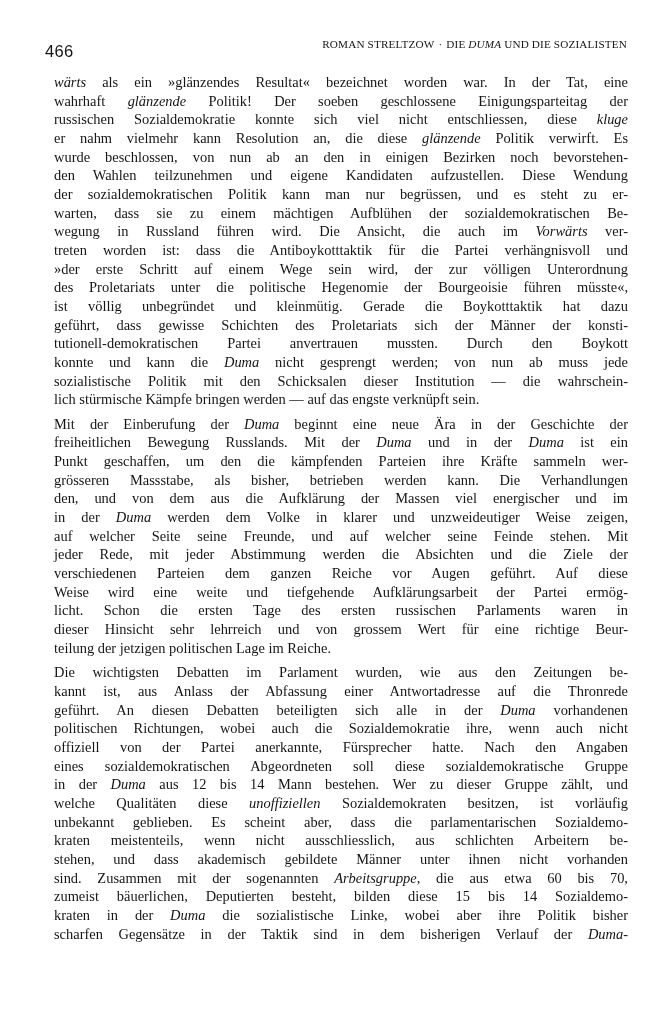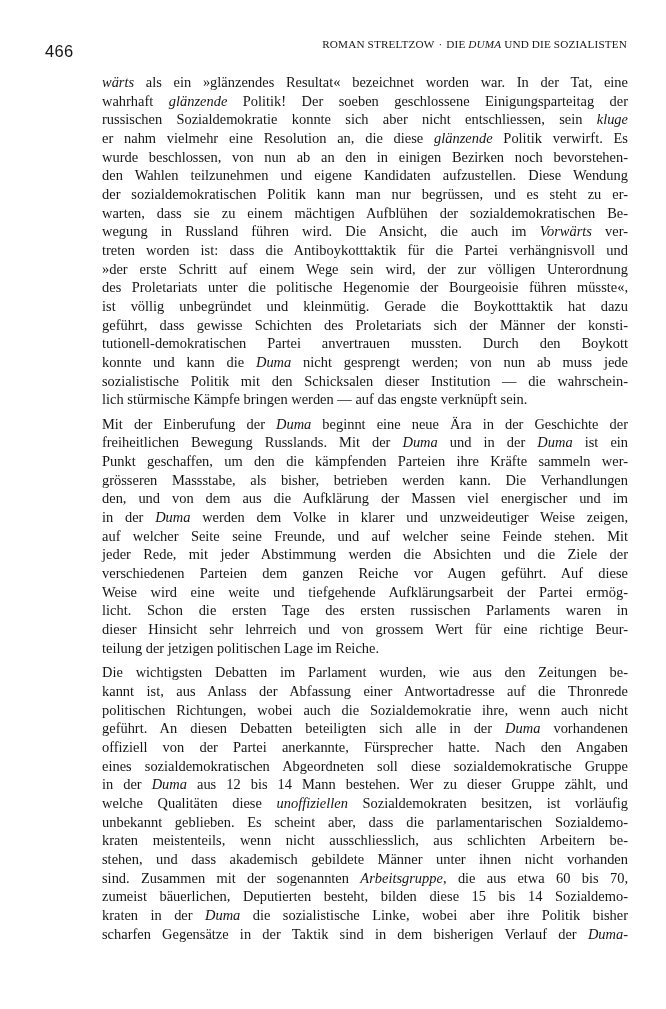--- a/index.html
+++ b/index.html
@@ -18,40 +18,40 @@
       position: absolute; right: 0; top: 0;
       font-size: 11.2px; letter-spacing: 0.15px;
     }
     .running-head .sep { padding: 0 4px; }
     .body {
       position: absolute; left: 54px; top: 73px; width: 574px;
       font-size: 14.45px; line-height: 18.65px;
     }
     .para { margin: 0; text-align: justify; }
     .para + .para { margin-top: 6px; }
-    .line { display: block; text-align: justify; text-align-last: justify; white-space: nowrap; overflow: visible; margin-left: 48px; }
+    .line { display: block; text-align: justify; text-align-last: justify; white-space: nowrap; overflow: visible; }
     .line.last { text-align-last: left; }
     em { font-style: italic; }
   </style>
 </head>
 <body>
 
 <div class="page-header">
   <div class="page-number">466</div>
   <div class="running-head">
     <span>ROMAN STRELTZOW</span><span class="sep">·</span><span>DIE </span><em>DUMA</em><span> UND DIE SOZIALISTEN</span>
   </div>
 </div>
 
 <div class="body" id="body-text">
     <div class="para">
       <span class="line"><em>wärts</em><span> als ein »glänzendes Resultat« bezeichnet worden war.  In der Tat, eine</span></span>
       <span class="line"><span>wahrhaft </span><em>glänzende</em><span> Politik!  Der soeben geschlossene Einigungsparteitag der</span></span>
-      <span class="line"><span>russischen Sozialdemokratie konnte sich aber nicht entschliessen, sein </span><em>kluge</em></span>
-      <span class="line"><span>er nahm vielmehr eine Resolution an, die diese </span><em>glänzende</em><span> Politik verwirft.  Es</span></span>
+      <span class="line"><span>russischen Sozialdemokratie konnte sich viel nicht entschliessen, diese </span><em>kluge</em></span>
+      <span class="line"><span>er nahm vielmehr kann Resolution an, die diese </span><em>glänzende</em><span> Politik verwirft.  Es</span></span>
       <span class="line"><span>wurde beschlossen, von nun ab an den in einigen Bezirken noch bevorstehen-</span></span>
       <span class="line"><span>den Wahlen teilzunehmen und eigene Kandidaten aufzustellen.  Diese Wendung</span></span>
       <span class="line"><span>der sozialdemokratischen Politik kann man nur begrüssen, und es steht zu er-</span></span>
       <span class="line"><span>warten, dass sie zu einem mächtigen Aufblühen der sozialdemokratischen Be-</span></span>
       <span class="line"><span>wegung in Russland führen wird.  Die Ansicht, die auch im </span><em>Vorwärts</em><span> ver-</span></span>
       <span class="line"><span>treten worden ist: dass die Antiboykotttaktik für die Partei verhängnisvoll und</span></span>
       <span class="line"><span>»der erste Schritt auf einem Wege sein wird, der zur völligen Unterordnung</span></span>
       <span class="line"><span>des Proletariats unter die politische Hegenomie der Bourgeoisie führen müsste«,</span></span>
       <span class="line"><span>ist völlig unbegründet und kleinmütig.  Gerade die Boykotttaktik hat dazu</span></span>
       <span class="line"><span>geführt, dass gewisse Schichten des Proletariats sich der Männer der konsti-</span></span>
@@ -71,22 +71,22 @@
       <span class="line"><span>jeder Rede, mit jeder Abstimmung werden die Absichten und die Ziele der</span></span>
       <span class="line"><span>verschiedenen Parteien dem ganzen Reiche vor Augen geführt.  Auf diese</span></span>
       <span class="line"><span>Weise wird eine weite und tiefgehende Aufklärungsarbeit der Partei ermög-</span></span>
       <span class="line"><span>licht.  Schon die ersten Tage des ersten russischen Parlaments waren in</span></span>
       <span class="line"><span>dieser Hinsicht sehr lehrreich und von grossem Wert für eine richtige Beur-</span></span>
       <span class="line last"><span>teilung der jetzigen politischen Lage im Reiche.</span></span>
     </div>
     <div class="para">
       <span class="line"><span>Die wichtigsten Debatten im Parlament wurden, wie aus den Zeitungen be-</span></span>
       <span class="line"><span>kannt ist, aus Anlass der Abfassung einer Antwortadresse auf die Thronrede</span></span>
+      <span class="line"><span>geführt.  An diesen Debatten beteiligten sich alle in der </span><em>Duma</em><span> vorhandenen</span></span>
       <span class="line"><span>politischen Richtungen, wobei auch die Sozialdemokratie ihre, wenn auch nicht</span></span>
-      <span class="line"><span>geführt.  An diesen Debatten beteiligten sich alle in der </span><em>Duma</em><span> vorhandenen</span></span>
       <span class="line"><span>offiziell von der Partei anerkannte, Fürsprecher hatte.  Nach den Angaben</span></span>
       <span class="line"><span>eines sozialdemokratischen Abgeordneten soll diese sozialdemokratische Gruppe</span></span>
       <span class="line"><span>in der </span><em>Duma</em><span> aus 12 bis 14 Mann bestehen.  Wer zu dieser Gruppe zählt, und</span></span>
       <span class="line"><span>welche Qualitäten diese </span><em>unoffiziellen</em><span> Sozialdemokraten besitzen, ist vorläufig</span></span>
       <span class="line"><span>unbekannt geblieben.  Es scheint aber, dass die parlamentarischen Sozialdemo-</span></span>
       <span class="line"><span>kraten meistenteils, wenn nicht ausschliesslich, aus schlichten Arbeitern be-</span></span>
       <span class="line"><span>stehen, und dass akademisch gebildete Männer unter ihnen nicht vorhanden</span></span>
       <span class="line"><span>sind.  Zusammen mit der sogenannten </span><em>Arbeitsgruppe</em><span>, die aus etwa 60 bis 70,</span></span>
       <span class="line"><span>zumeist bäuerlichen, Deputierten besteht, bilden diese 15 bis 14 Sozialdemo-</span></span>
       <span class="line"><span>kraten in der </span><em>Duma</em><span> die sozialistische Linke, wobei aber ihre Politik bisher</span></span>

